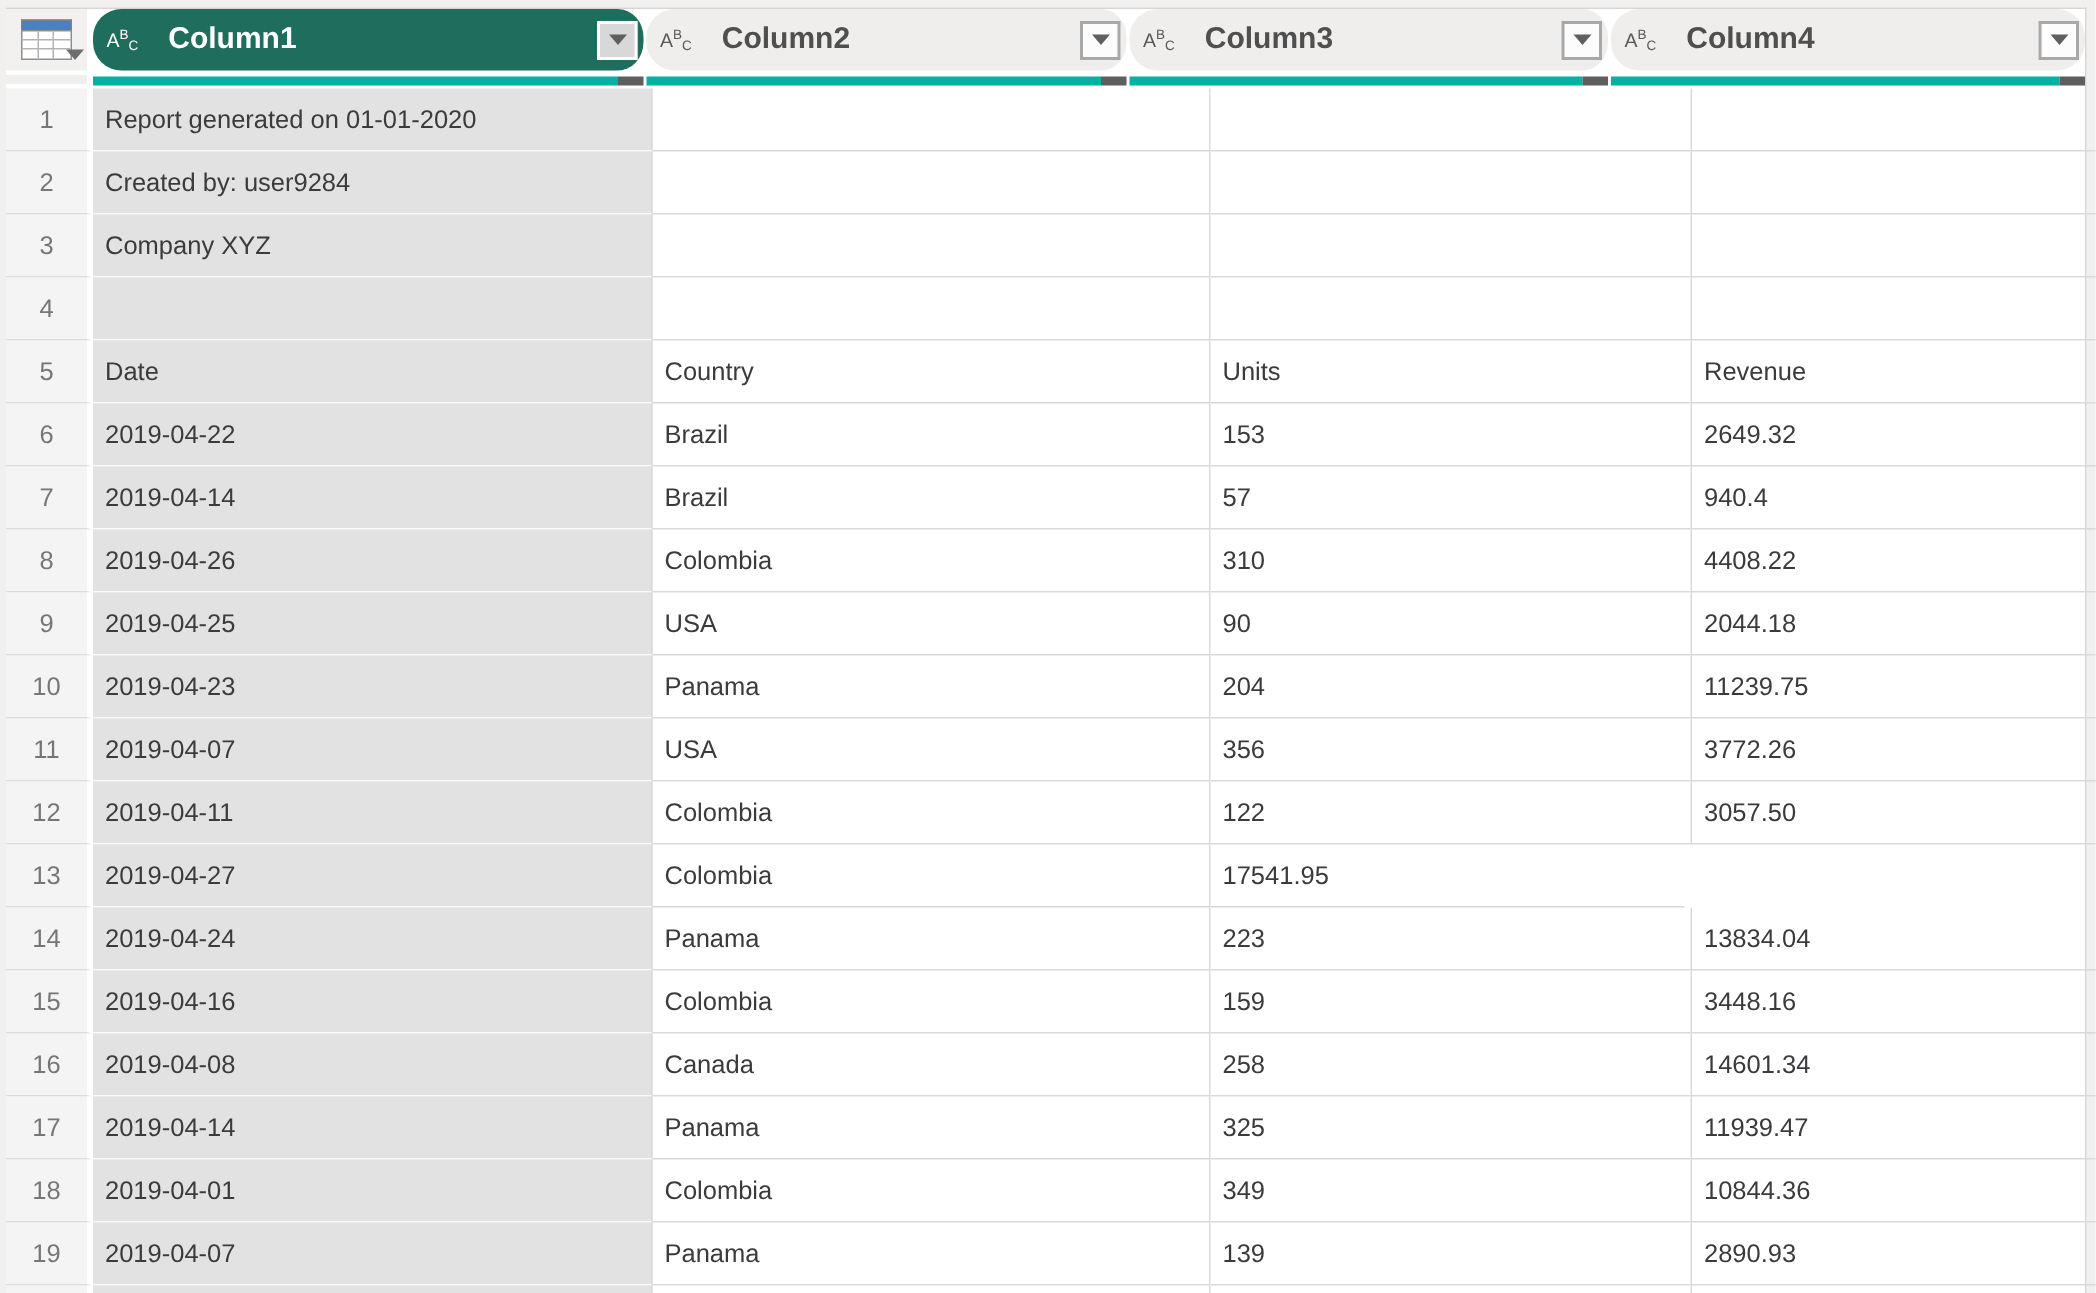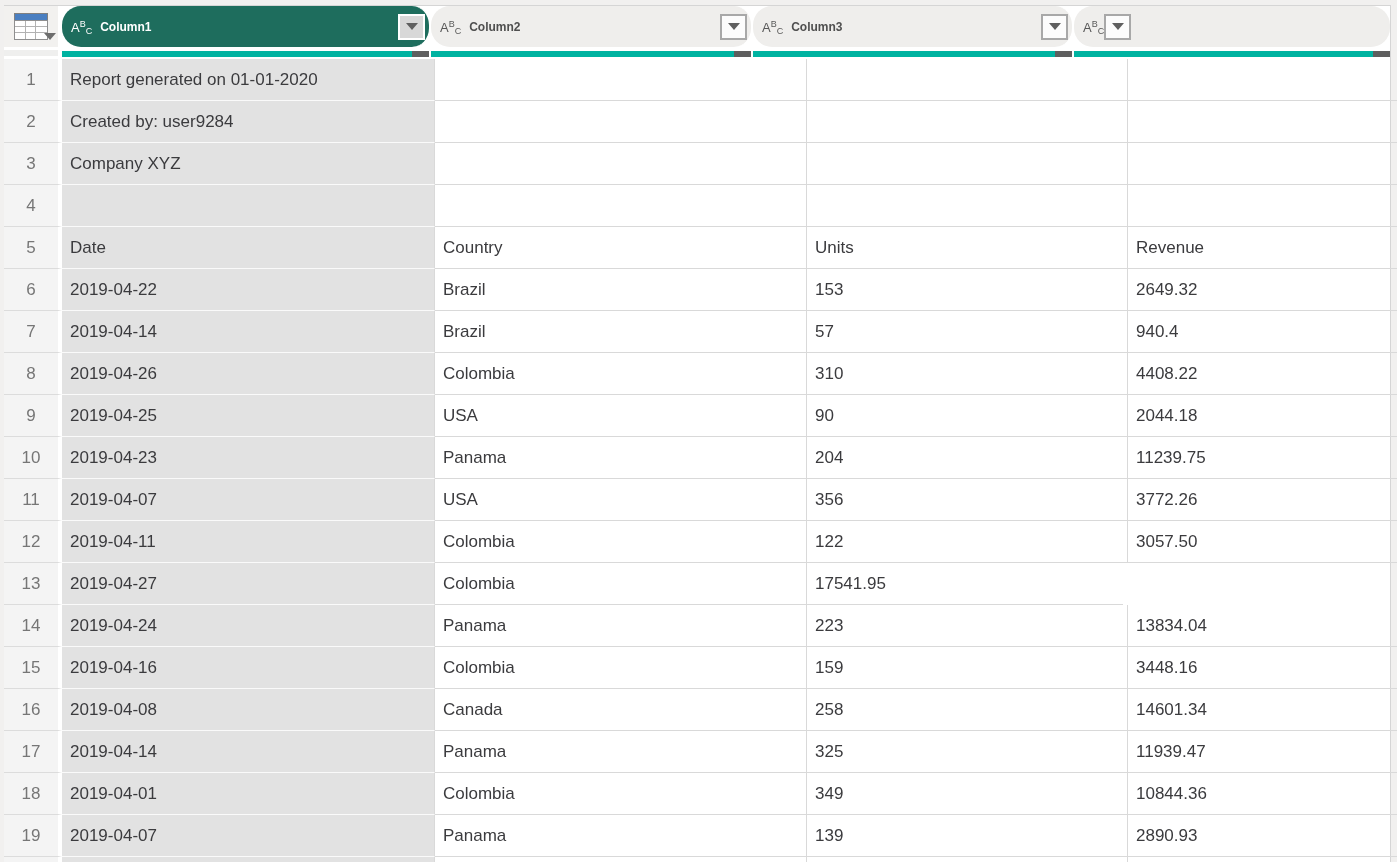--- a/index.html
+++ b/index.html
@@ -38,21 +38,21 @@
     display:flex;align-items:center;padding-left:9px;border-radius:19px;
   }
   .hcell.last{border-right:none;}
   .hcell.selected{background:var(--selected-header-bg,#1e6d5d);color:#ffffff;}
   .h0{width:369px;} .h1{width:322px;} .h2{width:321px;} .h3{width:316px;}
   .ti{white-space:nowrap;color:#585858;}
   .hcell.selected .ti{color:#ffffff;}
   .ti-a{font-size:13px;} 
   .ti-b{font-size:9px;position:relative;top:-5px;}
   .ti-c{font-size:9px;position:relative;top:2px;}
-  .hlabel{margin-left:8px;font-size:12px;font-weight:bold;flex:1;
+  .hlabel{margin-left:20px;font-size:20px;font-weight:bold;flex:1;
     white-space:nowrap;overflow:hidden;}
   .fbtn{
     width:27px;height:26px;box-sizing:border-box;flex:none;margin-right:4px;
     border:2px solid #a8a8a8;background:#fcfcfc;
     display:flex;align-items:center;justify-content:center;cursor:pointer;
   }
   .hcell.selected .fbtn{border-color:#ffffff;background:#d8d8d8;}
   .farrow{width:0;height:0;border-left:6px solid transparent;border-right:6px solid transparent;
     border-top:7px solid #5f5f5f;}
   
@@ -128,20 +128,21 @@
     <div class="hcell h2">
       <span class="ti"><span class="ti-a">A</span><span class="ti-b">B</span><span class="ti-c">C</span></span>
       <span class="hlabel">Column3</span>
       <span class="fbtn">
           <span class="farrow"></span>
         </span>
     </div>
 
     <div class="hcell h3 last">
       <span class="ti"><span class="ti-a">A</span><span class="ti-b">B</span><span class="ti-c">C</span></span>
+      <span class="hlabel">Column4</span>
       <span class="fbtn">
           <span class="farrow"></span>
         </span>
     </div>
   </div>
 
   <div class="quality-row">
     <div class="q-spacer"></div>
     <div class="q-cell q0">
         <div class="qbar">

